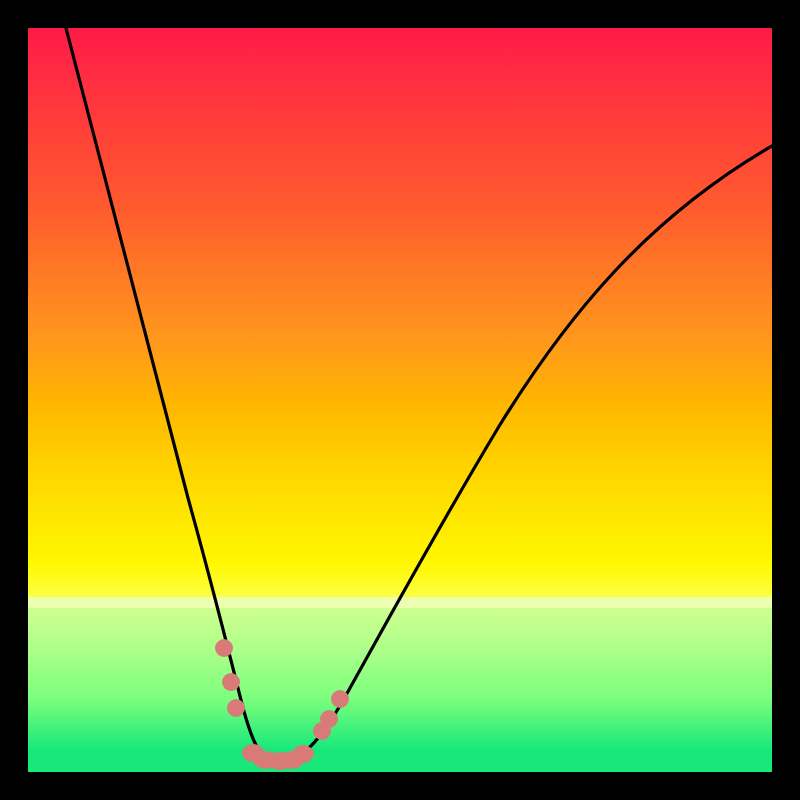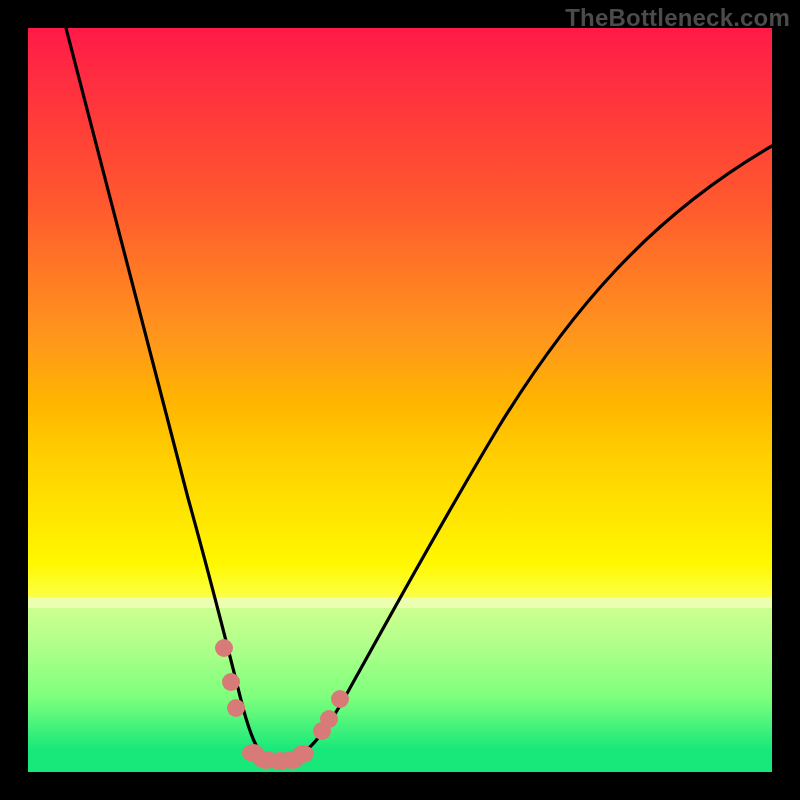--- a/index.html
+++ b/index.html
@@ -76,21 +76,20 @@
     pointer-events: none;
   }
   .marker {
     fill: #d77a78;
   }
 </style>
 </head>
 <body>
 
 <div class="frame">
-  <div class="watermark">TheBottleneck.com</div>
   <div class="plot">
     <svg class="curve" viewBox="0 0 744 744">
       <path d="M 38 0
                C 70 120, 110 280, 160 470
                C 185 560, 200 620, 215 680
                C 222 705, 228 722, 238 731
                C 245 736, 256 736, 268 730
                C 285 720, 300 700, 322 660
                C 360 592, 410 500, 470 400
                C 540 286, 620 190, 744 118" fill="none" stroke="#000" stroke-width="3.2" stroke-linecap="round"></path>

